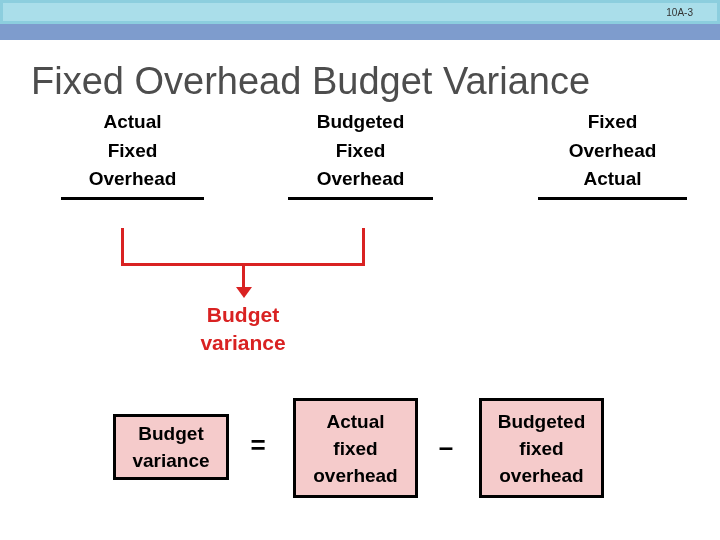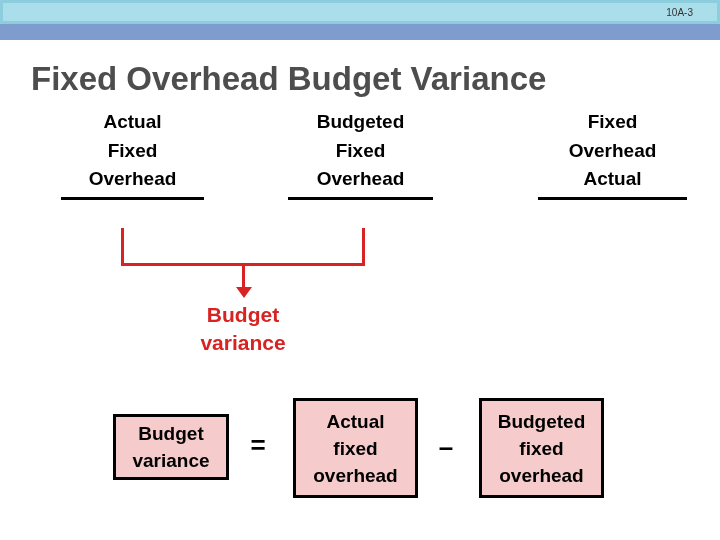--- a/index.html
+++ b/index.html
@@ -32,22 +32,22 @@
     left: 0; top: 24px;
     width: 720px; height: 16px;
     background: #7E9CCD;
   }
 
   
   .slide-title {
     position: absolute;
     left: 31px; top: 60px;
     width: 660px;
-    font-size: 33px;
-    font-weight: 700;
+    font-size: 38px;
+    font-weight: 400;
     color: #4D4D4D;
     letter-spacing: 0px;
     white-space: nowrap;
   }
 
   
   .col-header {
     position: absolute;
     top: 108px;
     text-align: center;

